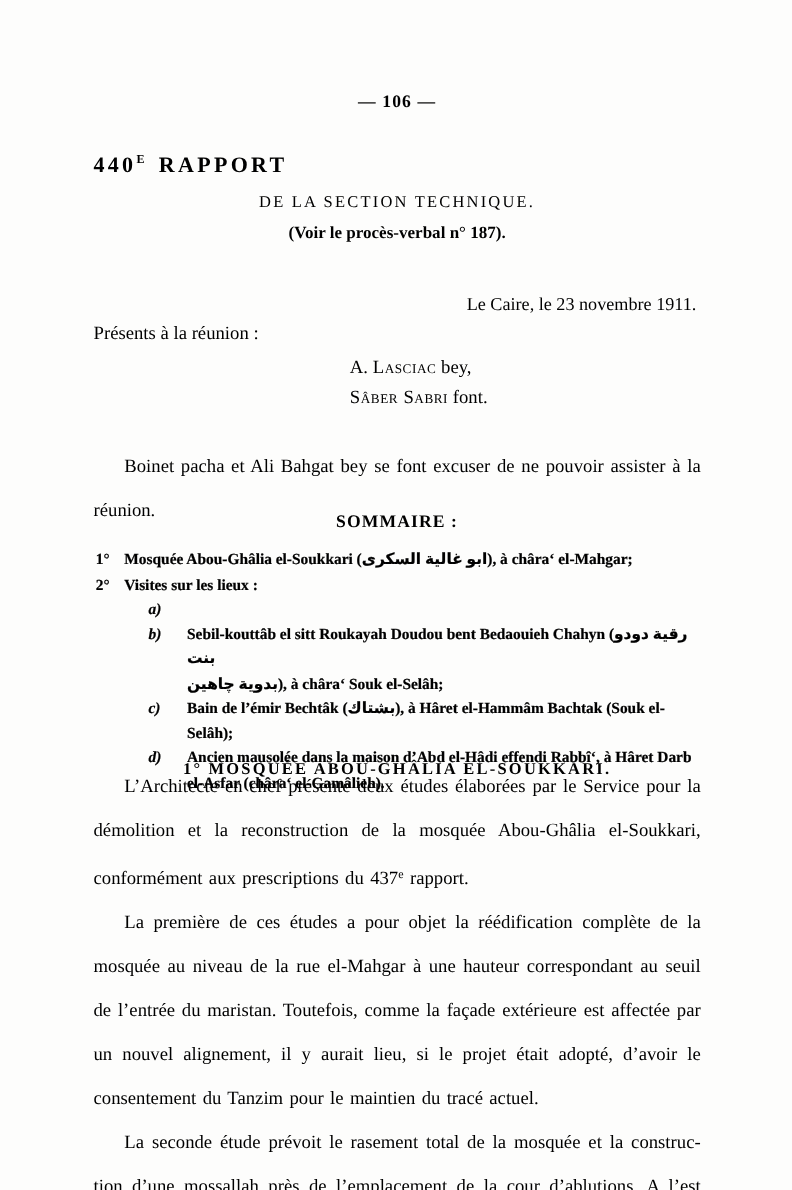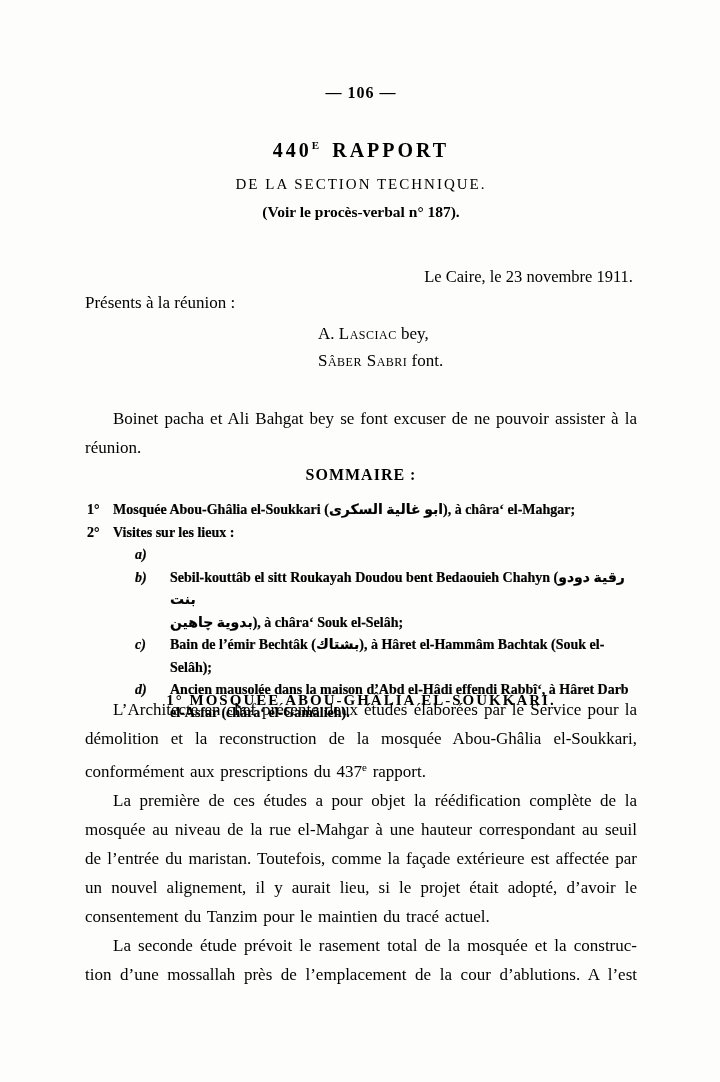--- a/index.html
+++ b/index.html
@@ -14,38 +14,38 @@
     margin:0 auto;
     background:#fdfdfc;
     color:#000000;
     overflow:hidden;
     padding-left:20px;
   }
   .tb{position:absolute;left:85px;width:552px;}
 
   
   .folio{top:84px;text-align:center;font-size:16px;letter-spacing:1px;font-weight:bold;}
-  .rtitle{top:139px;text-align:center;font-size:20px;font-weight:bold;letter-spacing:3px;}
+  .rtitle{top:139px;font-size:20px;font-weight:bold;letter-spacing:3px;}
   .rtitle .sup{font-size:11px;vertical-align:8px;margin-right:2px;}
   .rsubtitle{top:176px;text-align:center;font-size:15px;font-weight:normal;letter-spacing:2px;}
   .rref{top:203px;text-align:center;font-size:15.5px;font-weight:bold;}
 
   
   .dateline{top:267px;text-align:right;padding-right:4px;box-sizing:border-box;font-size:16.5px;}
   .presents{top:293px;font-size:17px;}
   .attendees{top:321px;font-size:17px;line-height:26.5px;}
   .attendee{padding-left:215px;}
   .attendee.indent2{padding-left:233px;}
   .sc{font-variant:small-caps;letter-spacing:0.5px;}
 
   
   .para{
     margin:0;
     font-size:17px;
-    line-height:29px;
+    line-height:40px;
     text-align:justify;
     text-indent:28px;
     word-spacing:1.5px;
   }
   .excuse{top:404px;}
   .bodytext{top:695px;}
   .para.lastjust{text-align-last:justify;}
   .bsup{font-size:11px;vertical-align:6px;}
 
   

